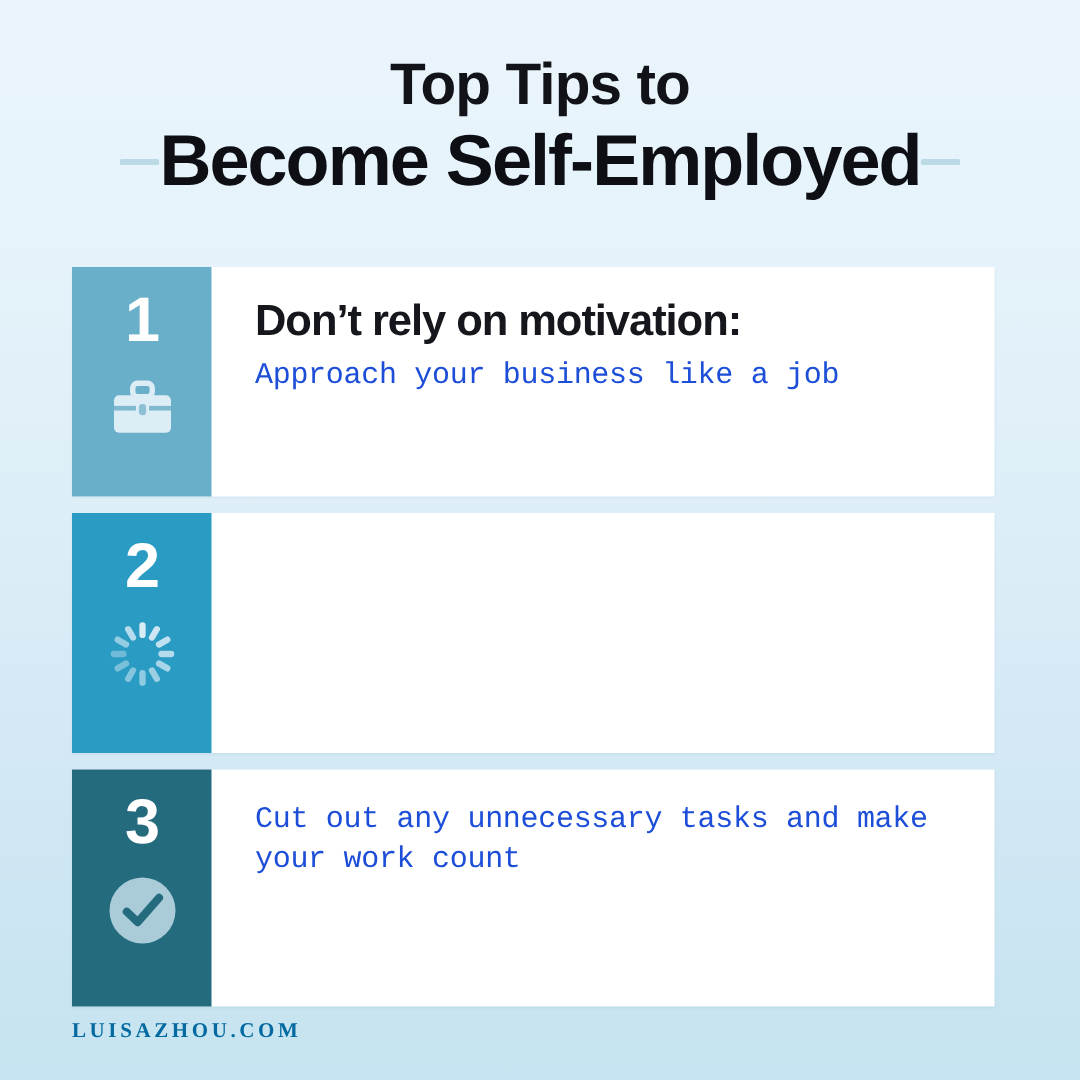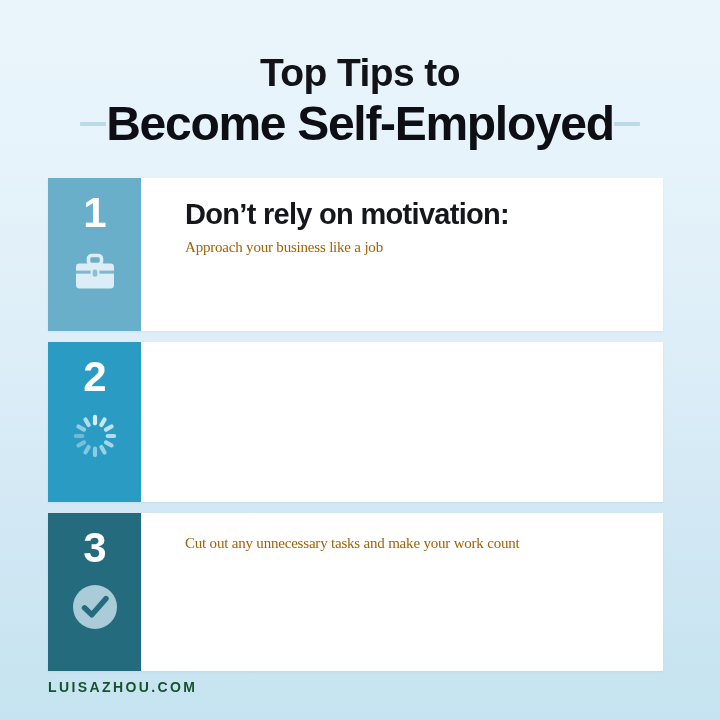--- a/index.html
+++ b/index.html
@@ -16,21 +16,21 @@
 
   .poster {
     position: relative;
     width: 720px;
     height: 720px;
     box-sizing: border-box;
   }
 
   
   .header {
-    padding-top: 52px;
+    padding-top: 36px;
     text-align: center;
   }
   .title-line1 {
     font-size: 39px;
     font-weight: bold;
     color: #111318;
     letter-spacing: -0.6px;
     line-height: 1.06;
     font-family: "Liberation Sans", sans-serif;
   }
@@ -97,58 +97,58 @@
     width: 52px;
     height: 52px;
     display: flex;
     align-items: center;
     justify-content: center;
   }
   .tile-icon svg { display: block; }
 
   .card-body {
     flex: 1 1 auto;
-    padding: 20px 20px 18px 44px;
+    padding: 20px 20px 18px 29px;
     box-sizing: border-box;
   }
   .card-heading {
     font-size: 29px;
     font-weight: bold;
     color: #15171c;
     letter-spacing: -0.7px;
     line-height: 1.12;
     margin: 0 0 7px 0;
     font-family: "Liberation Sans", sans-serif;
   }
   .card-sub {
-    font-size: 15px;
+    font-size: 20px;
     font-weight: normal;
-    color: #a16207;
+    color: #1d4ed8;
     letter-spacing: -0.2px;
     line-height: 1.35;
     margin: 0;
-    font-family: Liberation Serif, serif;
+    font-family: Liberation Mono, monospace;
   }
 
   .card-1 { height: 153px; }
   .card-2 { height: 160px; }
   .card-3 { height: 158px; }
 
   
   .footer {
     position: absolute;
     left: 48px;
     bottom: 24px;
   }
   .footer-brand {
     font-size: 14px;
     font-weight: bold;
-    color: #14532d;
+    color: #0369a1;
     letter-spacing: 2.4px;
-    font-family: Liberation Sans, sans-serif;
+    font-family: Liberation Serif, serif;
   }
 </style>
 </head>
 <body>
 
 <div class="poster">
 
   <div class="header">
     <div class="title-line1">Top Tips to</div>
     <div class="title-line2-row">

